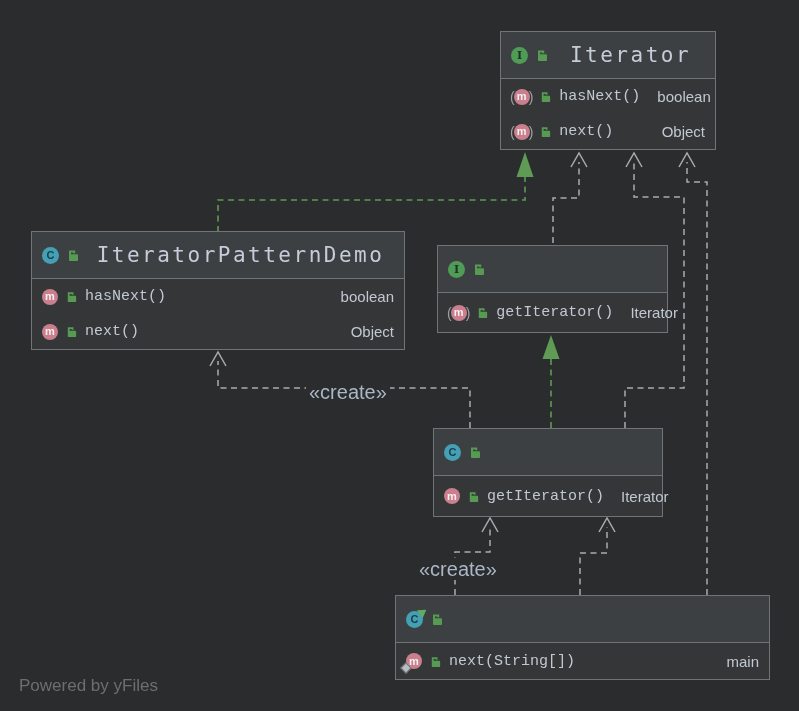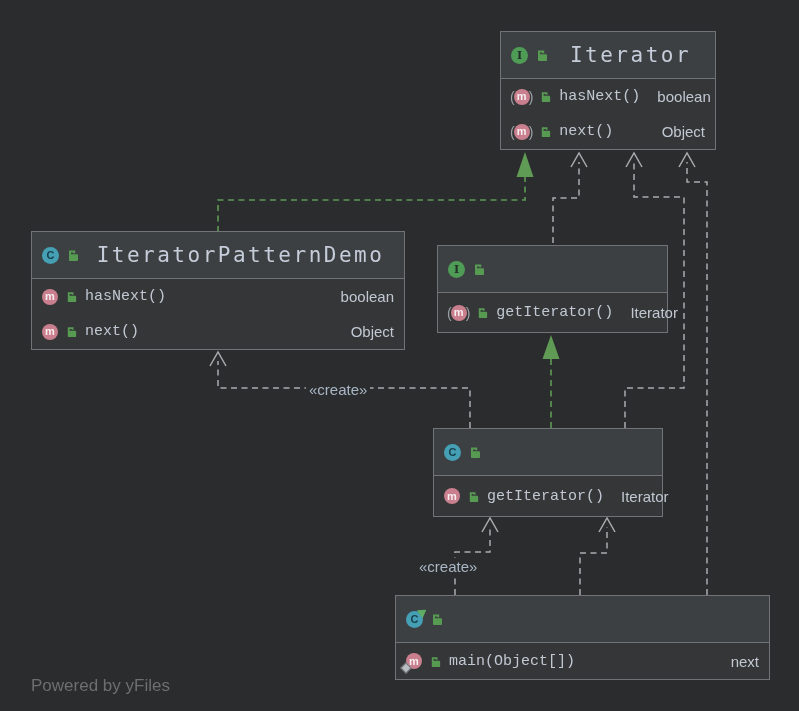--- a/index.html
+++ b/index.html
@@ -29,23 +29,23 @@
   .icon-method{background:#c97f8d;color:#f7eef0;width:16px;height:16px;}
   .iwrap{position:relative;display:inline-flex;align-items:center;flex:0 0 auto;}
   .paren{color:#9da1a6;font-size:14px;line-height:1;margin:0 -1px;}
   .play-badge{position:absolute;right:-4px;top:-4px;width:0;height:0;
               border-top:5px solid transparent;border-bottom:5px solid transparent;
               border-left:8px solid #5fad65;transform:rotate(-35deg);}
   .static-badge{position:absolute;left:-4px;bottom:-3px;width:6px;height:6px;
                 background:#b9bec3;border:1px solid #6d7175;transform:rotate(45deg);}
   .lock{flex:0 0 auto;}
 
-  .edge-label{position:absolute;background:#2b2c2d;color:#a9b7c6;font-size:15px;
+  .edge-label{position:absolute;background:#2b2c2d;color:#a9b7c6;font-size:20px;
               line-height:1;padding:1px 3px;white-space:nowrap;}
-  #watermark{position:absolute;left:19px;top:676px;font-size:17px;color:#6e6e6e;margin-left:12px;}
+  #watermark{position:absolute;left:19px;top:676px;font-size:17px;color:#6e6e6e;}
 </style>
 </head>
 <body>
 
 <div id="canvas">
 
   <svg id="edges" viewBox="0 0 799 711" xmlns="http://www.w3.org/2000/svg">
 
     <g stroke="#5f9b55" stroke-width="1.6" fill="none" stroke-dasharray="6 4.5">
       <polyline points="218,232 218,200 525,200 525,177"></polyline>
@@ -221,20 +221,20 @@
     <div class="uml-body">
       <div class="uml-row">
         <span class="iwrap">
           <span class="cicon icon-method">m</span>
           <span class="static-badge"></span>
         </span>
         <svg class="lock" width="13" height="13" viewBox="0 0 14 14">
           <path d="M4 7 V3.4 h4.2 v1.8" stroke="#579b53" stroke-width="2" fill="none"></path>
           <rect x="3" y="6.2" width="9" height="6.8" rx="1" fill="#579b53"></rect>
         </svg>
-        <span class="m-name">main(Object[])</span>
-        <span class="m-type">next</span>
+        <span class="m-name">next(String[])</span>
+        <span class="m-type">main</span>
       </div>
     </div>
   </div>
 
   <div id="watermark">Powered by yFiles</div>
 </div>
 
 </body></html>

